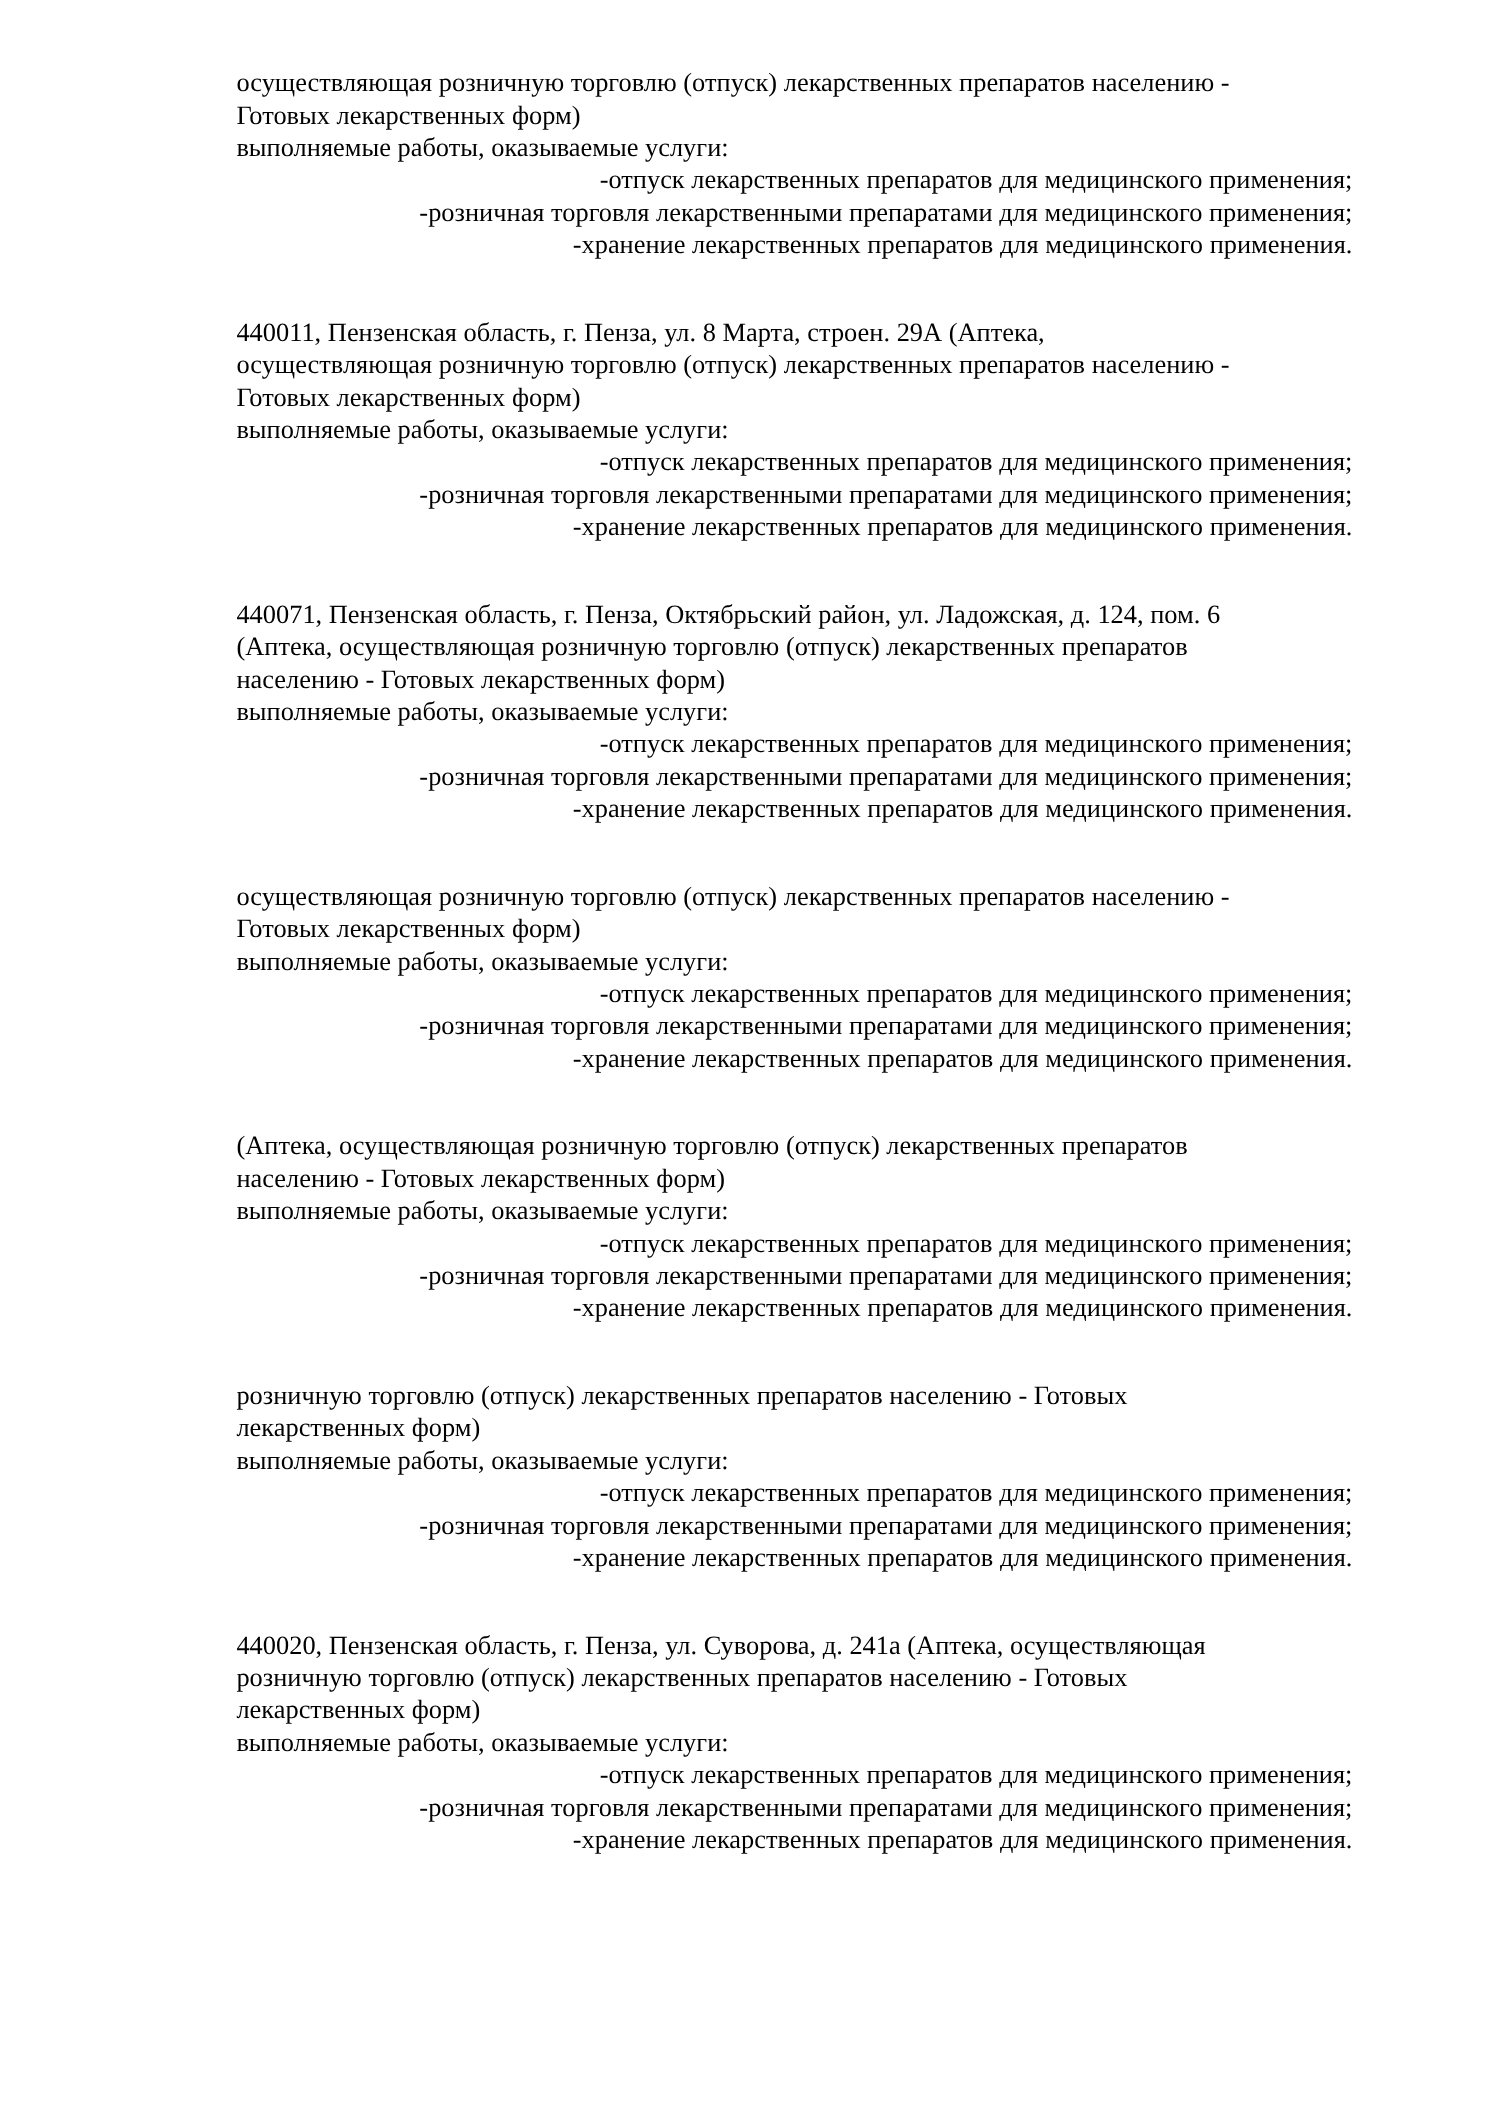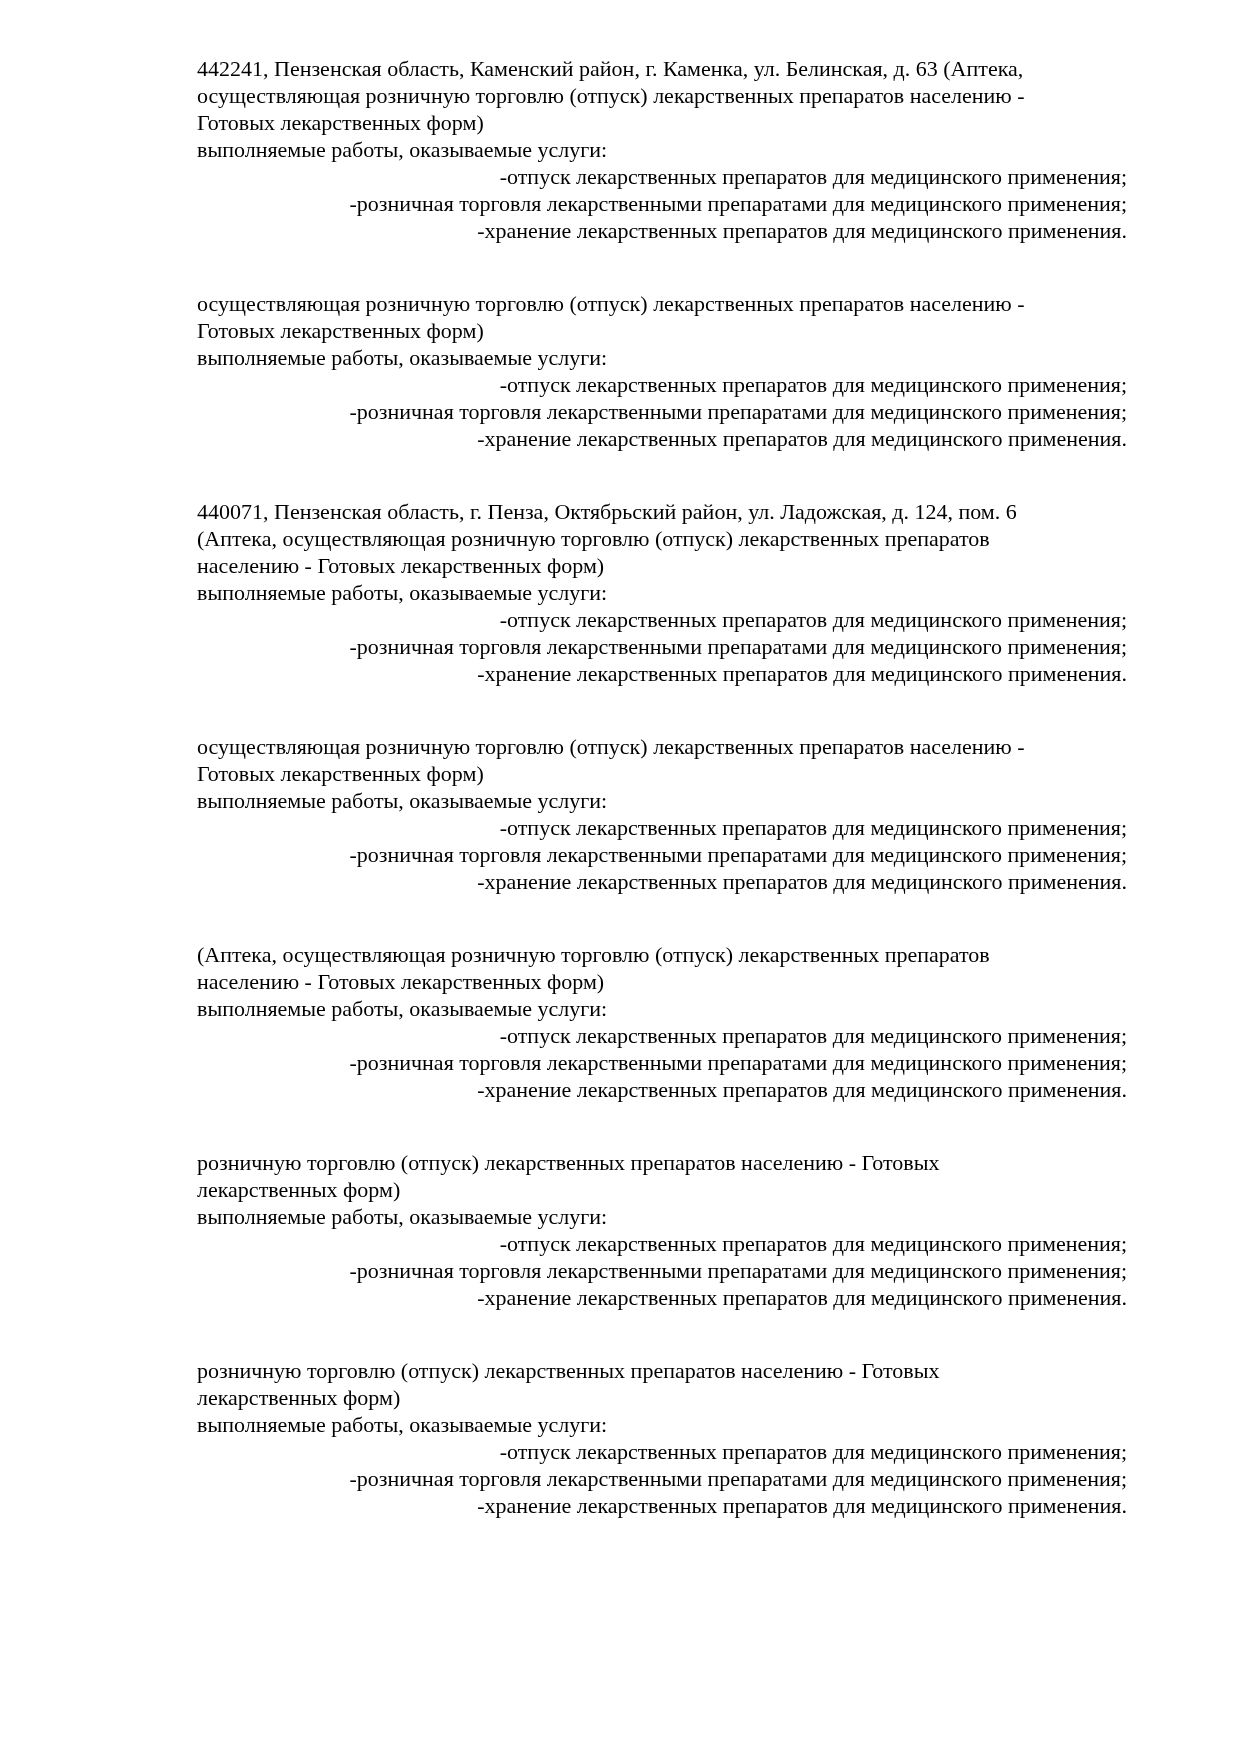--- a/index.html
+++ b/index.html
@@ -34,30 +34,30 @@
     padding-left: 13px;
     text-align: right;
   }
 </style>
 </head>
 <body>
 
 <div class="page">
 
   <section class="entry">
-    <p class="line">442241, Пензенская область, Каменский район, г. Каменка, ул. Белинская, д. 63 (Аптека,</p>
     <p class="line">осуществляющая розничную торговлю (отпуск) лекарственных препаратов населению -</p>
     <p class="line">Готовых лекарственных форм)</p>
     <p class="line">выполняемые работы, оказываемые услуги:</p>
     <p class="line svc">-отпуск лекарственных препаратов для медицинского применения;</p>
     <p class="line svc">-розничная торговля лекарственными препаратами для медицинского применения;</p>
     <p class="line svc">-хранение лекарственных препаратов для медицинского применения.</p>
   </section>
 
   <section class="entry">
+    <p class="line">440011, Пензенская область, г. Пенза, ул. 8 Марта, строен. 29А (Аптека,</p>
     <p class="line">осуществляющая розничную торговлю (отпуск) лекарственных препаратов населению -</p>
     <p class="line">Готовых лекарственных форм)</p>
     <p class="line">выполняемые работы, оказываемые услуги:</p>
     <p class="line svc">-отпуск лекарственных препаратов для медицинского применения;</p>
     <p class="line svc">-розничная торговля лекарственными препаратами для медицинского применения;</p>
     <p class="line svc">-хранение лекарственных препаратов для медицинского применения.</p>
   </section>
 
   <section class="entry">
     <p class="line">440071, Пензенская область, г. Пенза, Октябрьский район, ул. Ладожская, д. 124, пом. 6</p>
@@ -90,20 +90,21 @@
   <section class="entry">
     <p class="line">розничную торговлю (отпуск) лекарственных препаратов населению - Готовых</p>
     <p class="line">лекарственных форм)</p>
     <p class="line">выполняемые работы, оказываемые услуги:</p>
     <p class="line svc">-отпуск лекарственных препаратов для медицинского применения;</p>
     <p class="line svc">-розничная торговля лекарственными препаратами для медицинского применения;</p>
     <p class="line svc">-хранение лекарственных препаратов для медицинского применения.</p>
   </section>
 
   <section class="entry">
+    <p class="line">440020, Пензенская область, г. Пенза, ул. Суворова, д. 241а (Аптека, осуществляющая</p>
     <p class="line">розничную торговлю (отпуск) лекарственных препаратов населению - Готовых</p>
     <p class="line">лекарственных форм)</p>
     <p class="line">выполняемые работы, оказываемые услуги:</p>
     <p class="line svc">-отпуск лекарственных препаратов для медицинского применения;</p>
     <p class="line svc">-розничная торговля лекарственными препаратами для медицинского применения;</p>
     <p class="line svc">-хранение лекарственных препаратов для медицинского применения.</p>
   </section>
 
 </div>
 

